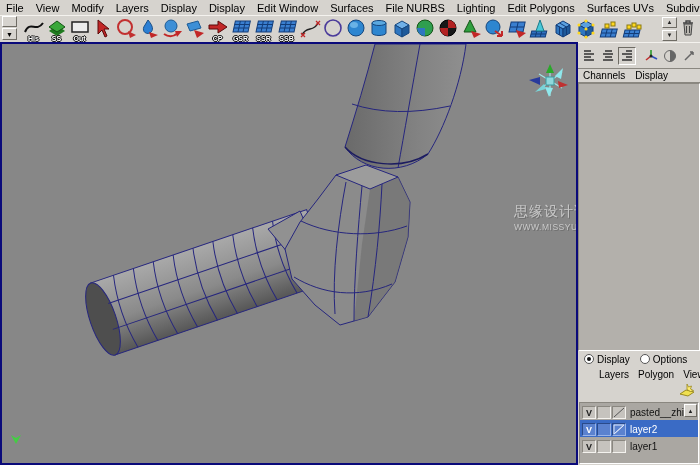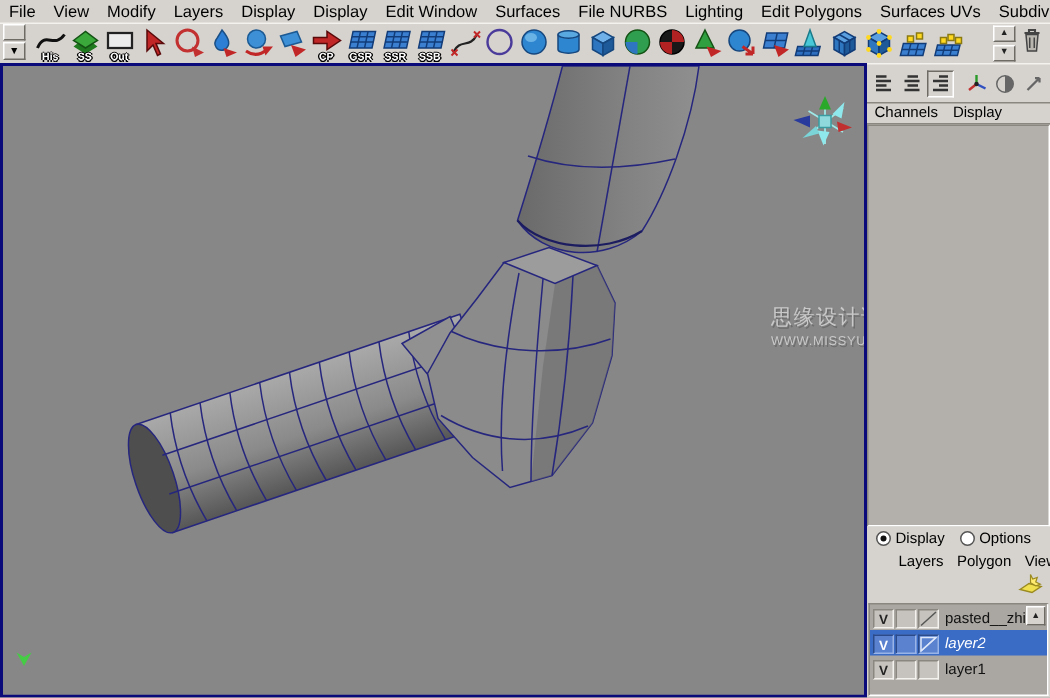--- a/index.html
+++ b/index.html
@@ -58,21 +58,21 @@
   #le-menu { height:14px; display:flex; align-items:center; gap:9px; padding-left:21px; font-size:10px; }
   #le-tools { height:21px; display:flex; align-items:center; justify-content:flex-end; padding-right:4px; }
   #layer-list { flex:1; margin:0 1px 1px 1px; background:#aaa7a2; border:1px solid; border-color:#8a8780 #fff #fff #8a8780; position:relative; overflow:hidden; }
   .lrow { height:17px; display:flex; align-items:center; gap:1px; padding:1px 2px 0 2px; }
   .lrow.selected { background:#3a6bc5; }
   .lbox { width:14px; height:13px; border:1px solid; border-color:#8a8780 #f4f2ee #f4f2ee #8a8780;
     background:#c6c3be; font-size:9px; font-weight:bold; text-align:center; line-height:12px; color:#222;
     flex:0 0 auto; position:relative; }
   .lrow.selected .lbox { background:#5b82cf; color:#fff; border-color:#2a4a8a #9ab4e8 #9ab4e8 #2a4a8a; }
   .lname { font-size:10px; color:#111; white-space:nowrap; overflow:hidden; padding-left:3px; }
-  .lrow.selected .lname { color:#fff;font-style:italic; }
+  .lrow.selected .lname { color:#fff; }
   #scrollup { position:absolute; top:1px; right:1px; width:13px; height:13px; font-size:6px; text-align:center; line-height:12px; color:#222; }
 </style>
 </head>
 <body>
 
 <div id="screen">
 
   <div id="menubar">
     <span class="mitem">File</span>
     <span class="mitem">View</span>

